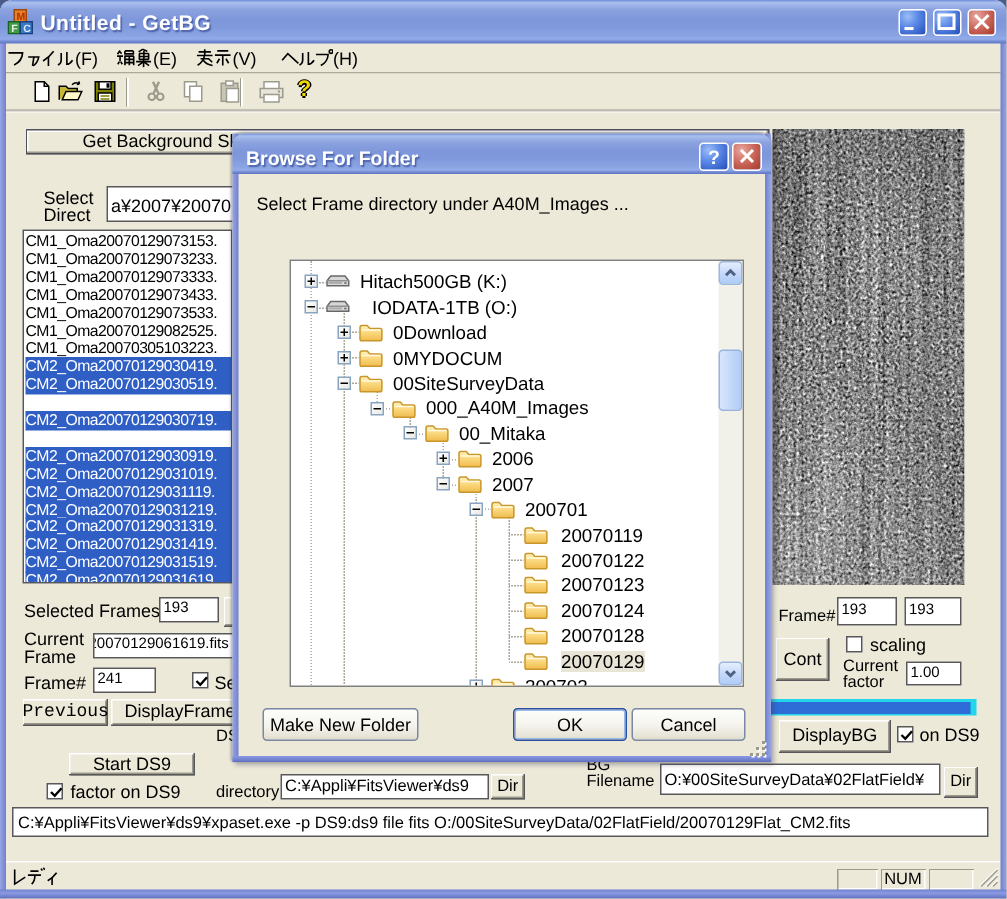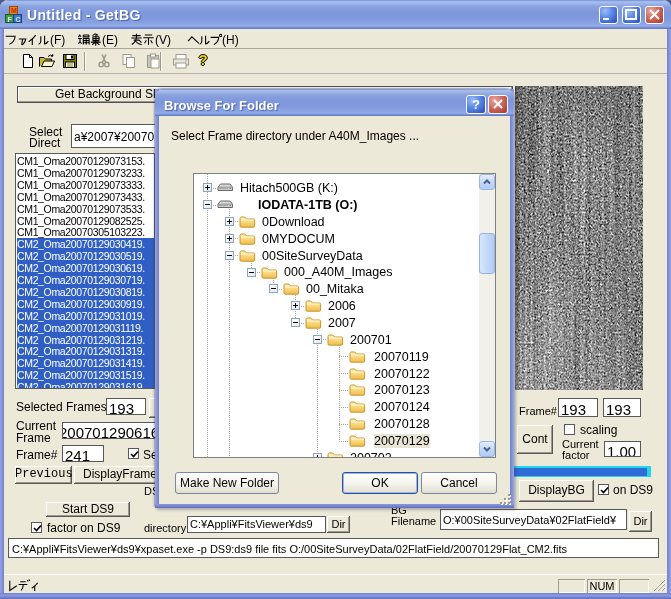--- a/index.html
+++ b/index.html
@@ -20,21 +20,21 @@
 
 #menubar{position:absolute;left:4px;top:29px;width:663px;height:19px;background:#ECE9D8;z-index:4;border-bottom:1px solid #ACA899;}
 .menuitem{position:absolute;top:3px;height:14px;}
 
 #toolbar{position:absolute;left:4px;top:49px;width:663px;height:26px;background:#ECE9D8;z-index:4;}
 #toolbar:after{content:"";position:absolute;left:0;bottom:0px;width:100%;height:2px;background:linear-gradient(180deg,#9C9A8C,#FFFFFF);}
 .tsep{position:absolute;top:3px;width:2px;height:19px;background:linear-gradient(90deg,#9C9A8C 50%,#fff 50%);}
 
 #client{position:absolute;left:4px;top:75px;width:663px;height:460px;background:#ECE9D8;z-index:1;}
 .lbl{position:absolute;font-size:12px;color:#000;white-space:nowrap;z-index:2;}
-.fld{position:absolute;background:#fff;border:1px solid #58585A;box-sizing:border-box;font-size:15px;color:#000;white-space:nowrap;overflow:hidden;z-index:2;}
+.fld{position:absolute;background:#fff;border:1px solid #58585A;box-sizing:border-box;font-size:10px;color:#000;white-space:nowrap;overflow:hidden;z-index:2;}
 .fld span{position:relative;top:1px;left:2px;}
 .btn{position:absolute;background:#ECE9D8;box-sizing:border-box;border:1px solid #404040;border-top-color:#fff;border-left-color:#fff;box-shadow:inset -1px -1px 0 #9C9A8C, 1px 1px 0 #404040;border:none;
  box-shadow:inset -1px -1px 0 #58585A, inset 1px 1px 0 #FFFFFF, inset -2px -2px 0 #9C9A8C;
  font-size:12px;color:#000;text-align:center;z-index:2;}
 .cb{position:absolute;width:11px;height:11px;background:#fff;border:1px solid #58585A;box-sizing:border-box;z-index:2;}
 .cb svg{position:absolute;left:0px;top:0px;}
 
 #noise{position:absolute;left:515px;top:86px;width:128px;height:304px;z-index:2;overflow:hidden;}
 #noiseov{position:absolute;left:515px;top:86px;width:128px;height:304px;z-index:3;
  background:
@@ -329,23 +329,21 @@
  <div id="list">
   <div class="li" style="top:1.0px">CM1_Oma20070129073153.</div>
   <div class="li" style="top:12.9px">CM1_Oma20070129073233.</div>
   <div class="li" style="top:24.8px">CM1_Oma20070129073333.</div>
   <div class="li" style="top:36.7px">CM1_Oma20070129073433.</div>
   <div class="li" style="top:48.6px">CM1_Oma20070129073533.</div>
   <div class="li" style="top:60.5px">CM1_Oma20070129082525.</div>
   <div class="li" style="top:72.4px">CM1_Oma20070305103223.</div>
   <div class="li sel" style="top:84.3px">CM2_Oma20070129030419.</div>
   <div class="li sel" style="top:96.2px">CM2_Oma20070129030519.</div>
-  <div class="li sel" style="top:108.1px">CM2_Oma20070129030619.</div>
   <div class="li sel" style="top:120.0px">CM2_Oma20070129030719.</div>
-  <div class="li sel" style="top:131.9px">CM2_Oma20070129030819.</div>
   <div class="li sel" style="top:143.8px">CM2_Oma20070129030919.</div>
   <div class="li sel" style="top:155.7px">CM2_Oma20070129031019.</div>
   <div class="li sel" style="top:167.6px">CM2_Oma20070129031119.</div>
   <div class="li sel" style="top:179.5px">CM2_Oma20070129031219.</div>
   <div class="li sel" style="top:191.4px">CM2_Oma20070129031319.</div>
   <div class="li sel" style="top:203.3px">CM2_Oma20070129031419.</div>
   <div class="li sel" style="top:215.2px">CM2_Oma20070129031519.</div>
   <div class="li sel" style="top:227.1px">CM2_Oma20070129031619.</div>
  </div>
  <div id="prog">
@@ -396,21 +394,21 @@
    <div class="pm plus" style="left:9px;top:9.2px"></div>
    <svg class="ticon" style="left:23px;top:7.2px" width="17" height="13" viewBox="0 0 17 13">
           <use href="#g-tdrive"></use>
         </svg>
    <div class="ttext" style="left:46px;top:7.1px;">Hitach500GB (K:)</div>
    <div class="doth" style="left:13px;top:30.6px;width:10px"></div>
    <div class="pm" style="left:9px;top:26.1px"></div>
    <svg class="ticon" style="left:23px;top:24.1px" width="17" height="13" viewBox="0 0 17 13">
           <use href="#g-tdrive"></use>
         </svg>
-   <div class="ttext" style="left:64px;top:24.0px;font-weight:bold;">IODATA-1TB (O:)</div>
+   <div class="ttext" style="left:54px;top:24.0px;">IODATA-1TB (O:)</div>
    <div class="doth" style="left:35px;top:47.4px;width:10px"></div>
    <div class="pm plus" style="left:31px;top:42.9px"></div>
    <svg class="ticon" style="left:45px;top:40.9px" width="17" height="13" viewBox="0 0 17 13">
           <use href="#g-tfolder"></use>
         </svg>
    <div class="ttext" style="left:68px;top:40.8px;">0Download</div>
    <div class="doth" style="left:35px;top:64.2px;width:10px"></div>
    <div class="pm plus" style="left:31px;top:59.8px"></div>
    <svg class="ticon" style="left:45px;top:57.8px" width="17" height="13" viewBox="0 0 17 13">
           <use href="#g-tfolder"></use>

